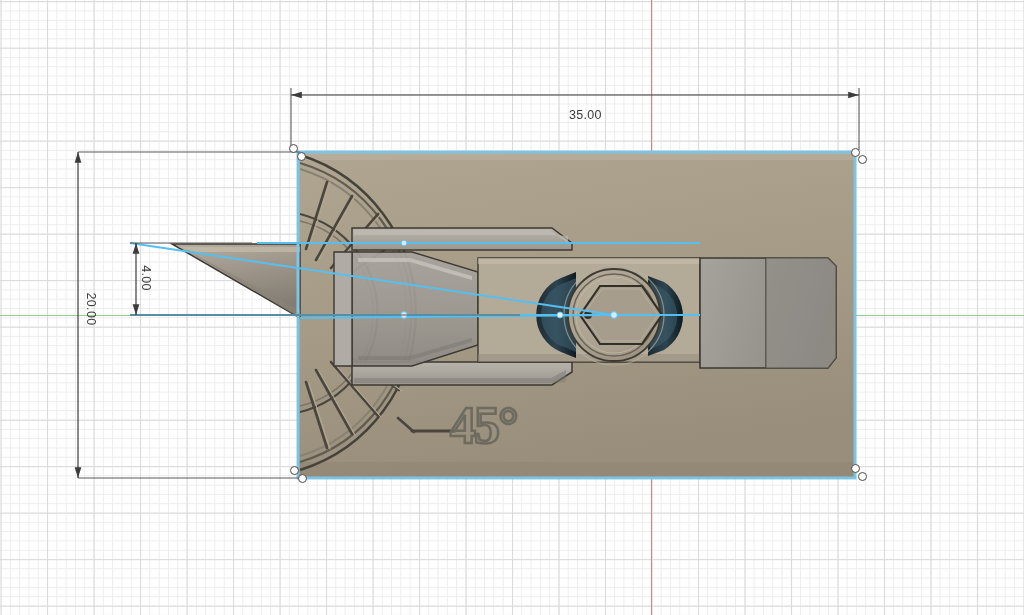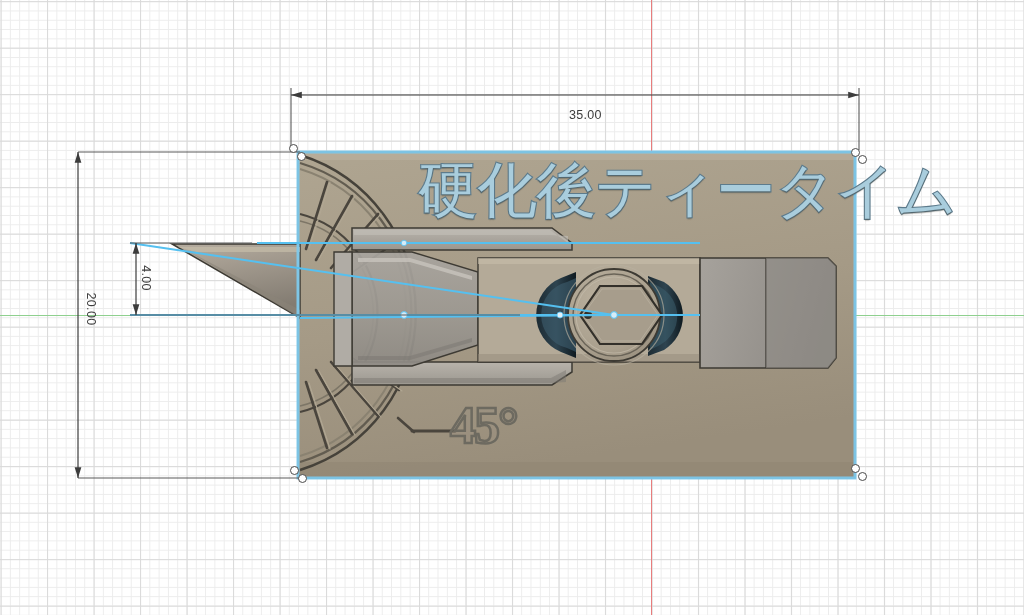--- a/index.html
+++ b/index.html
@@ -246,21 +246,20 @@
     </g>
 
     <g>
       <circle cx="404" cy="315" r="3.4" fill="#d6ecf8" stroke="#55c0f0" stroke-width="1"></circle>
       <circle cx="614" cy="315" r="3.4" fill="#d6ecf8" stroke="#55c0f0" stroke-width="1"></circle>
       <circle cx="404" cy="243" r="2.8" fill="#d6ecf8" stroke="#55c0f0" stroke-width="0.8"></circle>
       <circle cx="560" cy="315" r="3" fill="#e3f2fa" stroke="#55c0f0" stroke-width="0.8"></circle>
     </g>
   </svg>
 
-  <div class="jp-text" style="left:418px;top:160px;">硬化後ティータイム</div>
 
   <div class="angle-text" style="left:450px;top:400px;">45°</div>
 
   <svg class="layer" width="1024" height="615" viewBox="0 0 1024 615">
     <defs>
       <marker id="arrL" markerWidth="10" markerHeight="8" refX="9" refY="4" orient="auto">
         <path d="M 9 4 L 0 1.2 L 0 6.8 Z" fill="#3c3c3c"></path>
       </marker>
       <marker id="arrR" markerWidth="10" markerHeight="8" refX="1" refY="4" orient="auto">
         <path d="M 1 4 L 10 1.2 L 10 6.8 Z" fill="#3c3c3c"></path>

